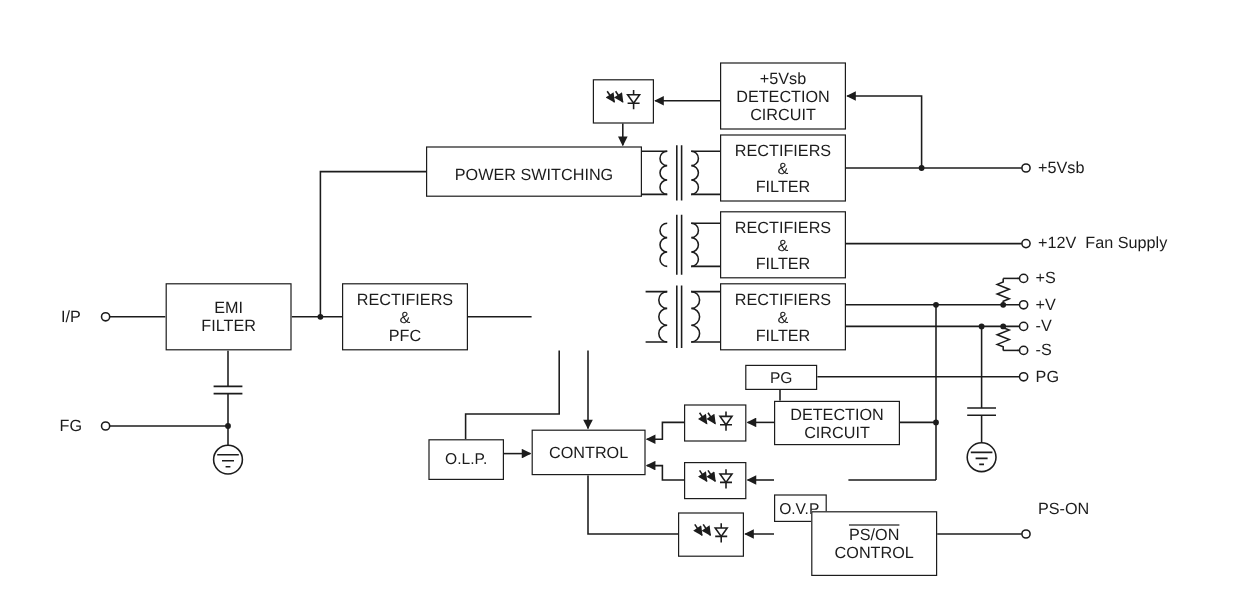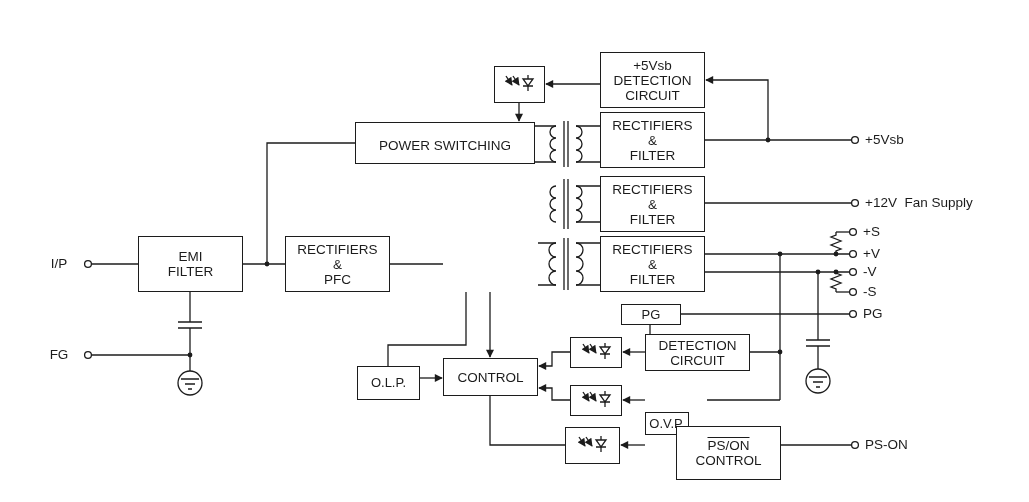--- a/index.html
+++ b/index.html
@@ -233,15 +233,15 @@
 
   <span class="lbl ra" style="left:40px;top:256px">I/P</span>
   <span class="lbl ra" style="left:40px;top:347px">FG</span>
   <span class="lbl" style="left:865px;top:132px">+5Vsb</span>
   <span class="lbl" style="left:865px;top:195px">+12V  Fan Supply</span>
   <span class="lbl" style="left:863px;top:224px">+S</span>
   <span class="lbl" style="left:863px;top:246px">+V</span>
   <span class="lbl" style="left:863px;top:264px">-V</span>
   <span class="lbl" style="left:863px;top:284px">-S</span>
   <span class="lbl" style="left:863px;top:306px">PG</span>
-  <span class="lbl" style="left:865px;top:437px">PS-ON</span>
+  <span class="lbl" style="left:865px;top:416px">PS-ON</span>
 
 </div>
 
 </body></html>

